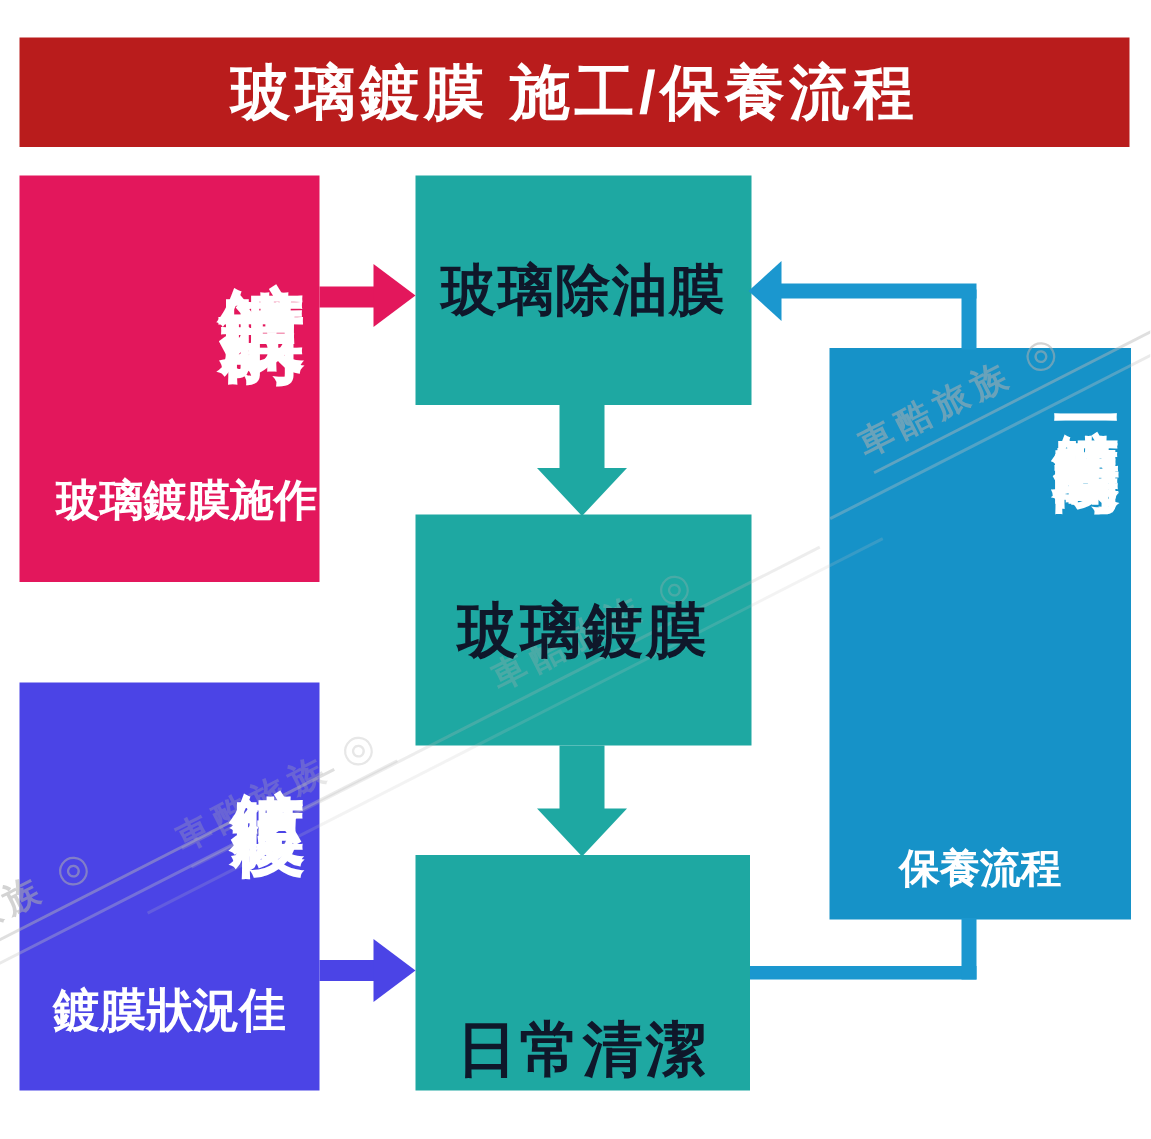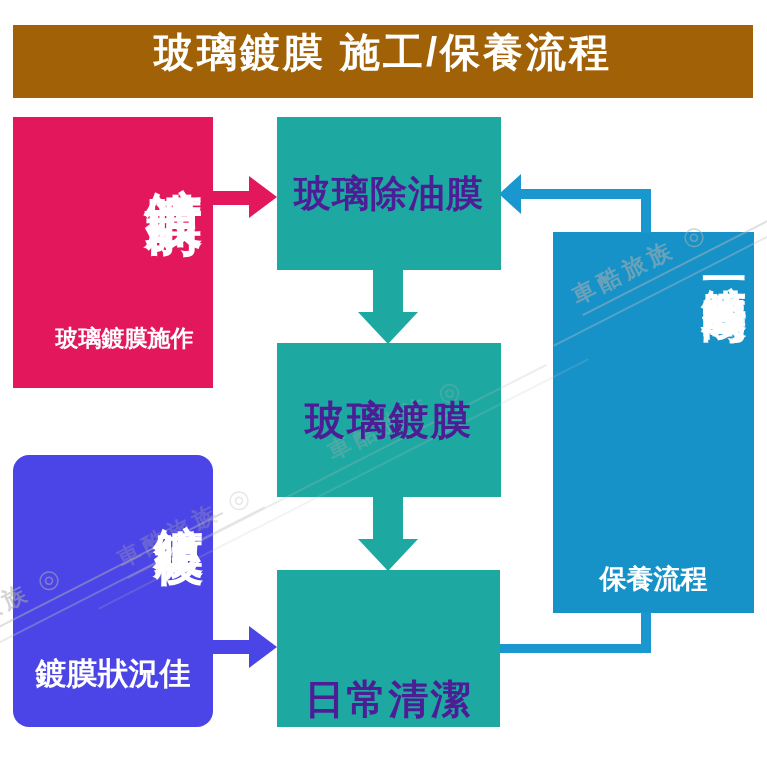--- a/index.html
+++ b/index.html
@@ -10,22 +10,22 @@
     position: relative;
     width: 767px;
     height: 759px;
     background: #ffffff;
     overflow: hidden;
   }
 
   
   .title-bar {
     position: absolute; left: 13px; top: 25px; width: 740px; height: 73px;
-    background: #a16207;
-    display: flex; align-items: flex-start; justify-content: center;
+    background: #b91c1c;
+    display: flex; align-items: center; justify-content: center;
   }
   .title-bar .title-text {
     color: #ffffff; font-size: 40px; font-weight: 700; letter-spacing: 3px;
     white-space: nowrap;
   }
 
   
   .phase-box { position: absolute; }
   .phase-box .v-label {
     position: absolute; left: 0; width: 100%;
@@ -35,37 +35,37 @@
     z-index: 10;
   }
   .phase-box .caption {
     position: absolute; left: 0; width: 100%;
     text-align: center; color: #fff; font-weight: 700;
     z-index: 10; white-space: nowrap;
   }
 
   .box-before { left: 13px; top: 117px; width: 200px; height: 271px; background: #E3175C; }
   .box-before .v-label { top: 24px; font-size: 58px; letter-spacing: 6px; }
-  .box-before .caption { bottom: 34px; font-size: 23px; padding-left: 23px; }
+  .box-before .caption { bottom: 34px; font-size: 29px; padding-left: 23px; }
 
-  .box-after { left: 13px; top: 455px; width: 200px; height: 272px; background: #4B44E6; border-radius: 16px; }
+  .box-after { left: 13px; top: 455px; width: 200px; height: 272px; background: #4B44E6; }
   .box-after .v-label { top: 30px; font-size: 50px; letter-spacing: 5px; }
   .box-after .caption { bottom: 32px; font-size: 31px; }
 
   .box-elapsed { left: 553px; top: 232px; width: 201px; height: 381px; background: #1692C8; }
   .box-elapsed .v-label { top: 18px; font-size: 45px; letter-spacing: 3px; }
   .box-elapsed .caption { bottom: 16px; font-size: 27px; }
 
   
   .step-box {
     position: absolute; left: 277px; width: 224px; background: #1EA8A2;
     display: flex; align-items: center; justify-content: center;
   }
   .step-box .step-label {
-    color: #4c1d95; font-weight: 700; z-index: 10; white-space: nowrap;
+    color: #0f172a; font-weight: 700; z-index: 10; white-space: nowrap;
   }
   .step-1 { top: 117px; height: 153px; }
   .step-1 .step-label { font-size: 37px; letter-spacing: 1px; }
   .step-2 { top: 343px; height: 154px; justify-content: center; }
   .step-2 .step-label { font-size: 40px; letter-spacing: 2px; }
   .step-3 { top: 570px; height: 157px; width: 223px; align-items: flex-end; }
   .step-3 .step-label { font-size: 40px; letter-spacing: 2px; }
 
   
   .rect { position: absolute; }

